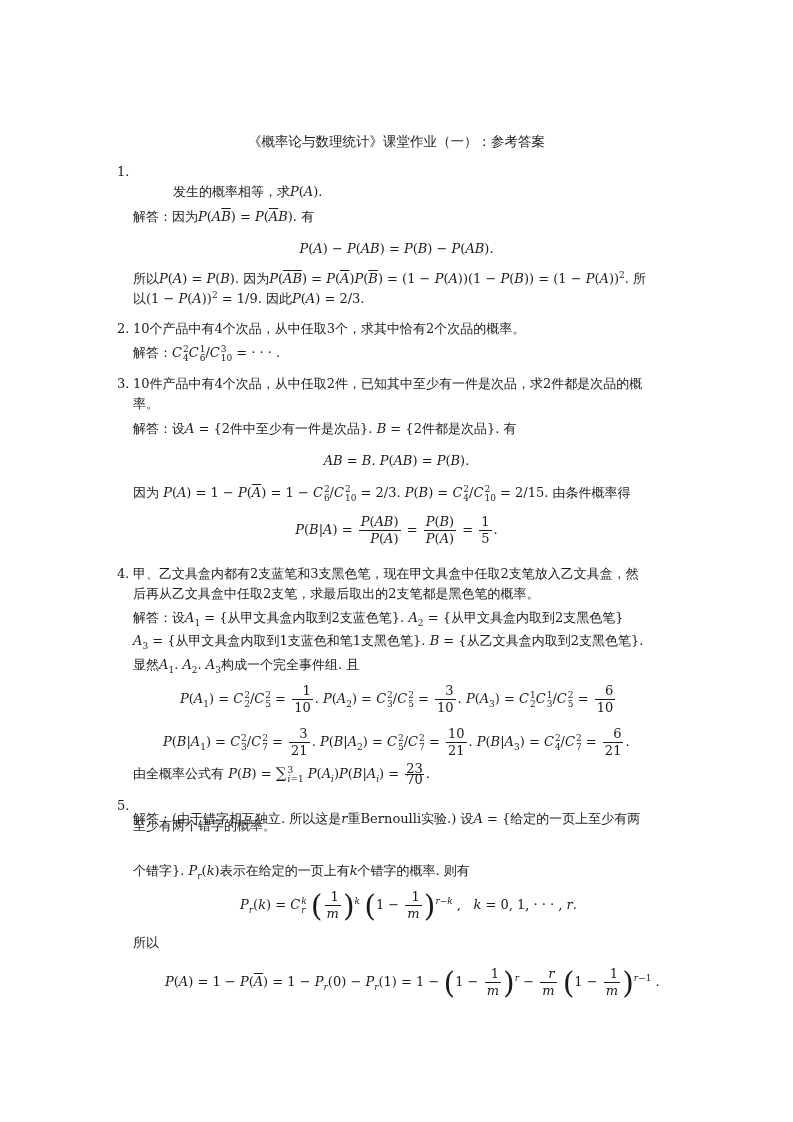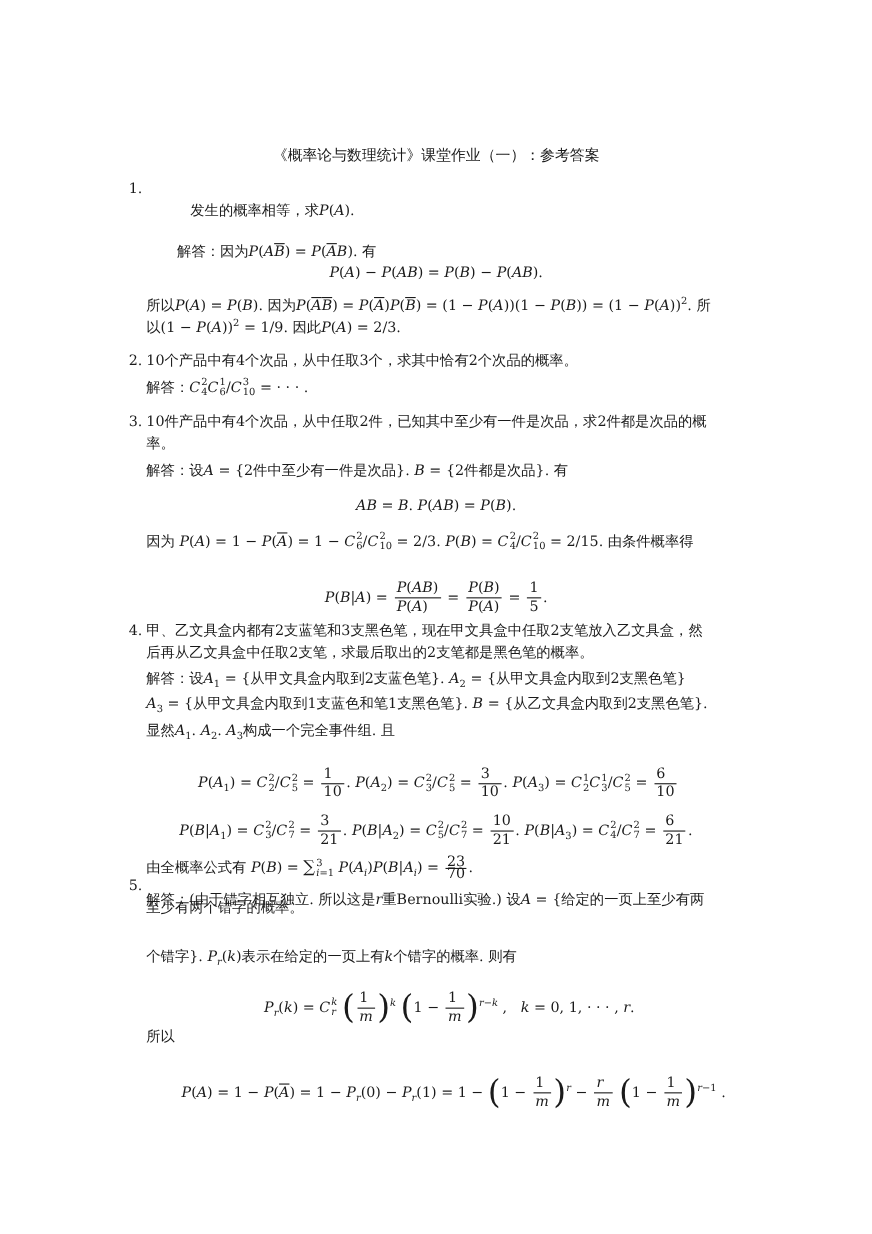--- a/index.html
+++ b/index.html
@@ -7,38 +7,38 @@
          font-family: "DejaVu Serif", "Liberation Serif", serif; color: #1a1a1a; }
   .page { position: absolute; left: 0; top: 0; width: 793px; height: 822px; }
   .ln { position: absolute; font-size: 13px; line-height: 18px; white-space: nowrap; }
   .title { left: 0; width: 793px; text-align: center; font-size: 13.5px; }
   .num { position: absolute; font-size: 13px; line-height: 18px; }
   .center { left: 0; width: 793px; text-align: center; }
   i, .m { font-style: italic; }
   sup, sub { font-size: 9px; line-height: 0; }
   .ss { display: inline-block; vertical-align: middle; line-height: 9px; font-size: 9px; text-align: left; margin-left: 1px; }
   .ss span { display: block; }
-  .frac { display: inline-block; vertical-align: middle; text-align: left; margin: 15px 2px; }
+  .frac { display: inline-block; vertical-align: middle; text-align: right; margin: 0 2px; }
   .frac > span { display: block; padding: 0 2px; line-height: 16px; }
   .frac > .top { border-bottom: 1px solid #1a1a1a; }
   .frac.small > span { font-size: 13px; line-height: 10px; padding: 0 1px; }
   .bigp { font-size: 30px; line-height: 30px; vertical-align: middle; font-style: normal; }
   .bar { text-decoration: overline; }
   .sum { font-size: 15px; font-style: normal; }
 </style>
 </head>
 <body>
 
 <div class="page">
 
   <div class="ln title" style="top:132px;">《概率论与数理统计》课堂作业（一）：参考答案</div>
 
   <div class="num" style="left:117px; top:163px;">1.</div>
   <div class="ln" style="left:149px; top:183px;margin-left:24px;">发生的概率相等，求<i>P</i>(<i>A</i>).</div>
-  <div class="ln" style="left:133px; top:221px;margin-left:28px;">解答：因为<i>P</i>(<i>A</i><i class="bar">B</i>) = <i>P</i>(<i class="bar">A</i><i>B</i>). 有</div>
+  <div class="ln" style="left:133px; top:208px;">解答：因为<i>P</i>(<i>A</i><i class="bar">B</i>) = <i>P</i>(<i class="bar">A</i><i>B</i>). 有</div>
   <div class="ln center" style="top:240px;"><i>P</i>(<i>A</i>) − <i>P</i>(<i>AB</i>) = <i>P</i>(<i>B</i>) − <i>P</i>(<i>AB</i>).</div>
   <div class="ln" style="left:133px; top:270px;">所以<i>P</i>(<i>A</i>) = <i>P</i>(<i>B</i>). 因为<i>P</i>(<i class="bar">A</i><i class="bar">B</i>) = <i>P</i>(<i class="bar">A</i>)<i>P</i>(<i class="bar">B</i>) = (1 − <i>P</i>(<i>A</i>))(1 − <i>P</i>(<i>B</i>)) = (1 − <i>P</i>(<i>A</i>))<sup>2</sup>. 所</div>
   <div class="ln" style="left:133px; top:290px;">以(1 − <i>P</i>(<i>A</i>))<sup>2</sup> = 1/9. 因此<i>P</i>(<i>A</i>) = 2/3.</div>
 
   <div class="num" style="left:117px; top:320px;">2.</div>
   <div class="ln" style="left:133px; top:320px;">10个产品中有4个次品，从中任取3个，求其中恰有2个次品的概率。</div>
   <div class="ln" style="left:133px; top:344px;">解答：<i>C</i><span class="ss"><span>2</span><span>4</span></span><i>C</i><span class="ss"><span>1</span><span>6</span></span>/<i>C</i><span class="ss"><span>3</span><span>10</span></span> = · · · .</div>
 
   <div class="num" style="left:117px; top:375px;">3.</div>
   <div class="ln" style="left:133px; top:375px;">10件产品中有4个次品，从中任取2件，已知其中至少有一件是次品，求2件都是次品的概</div>

